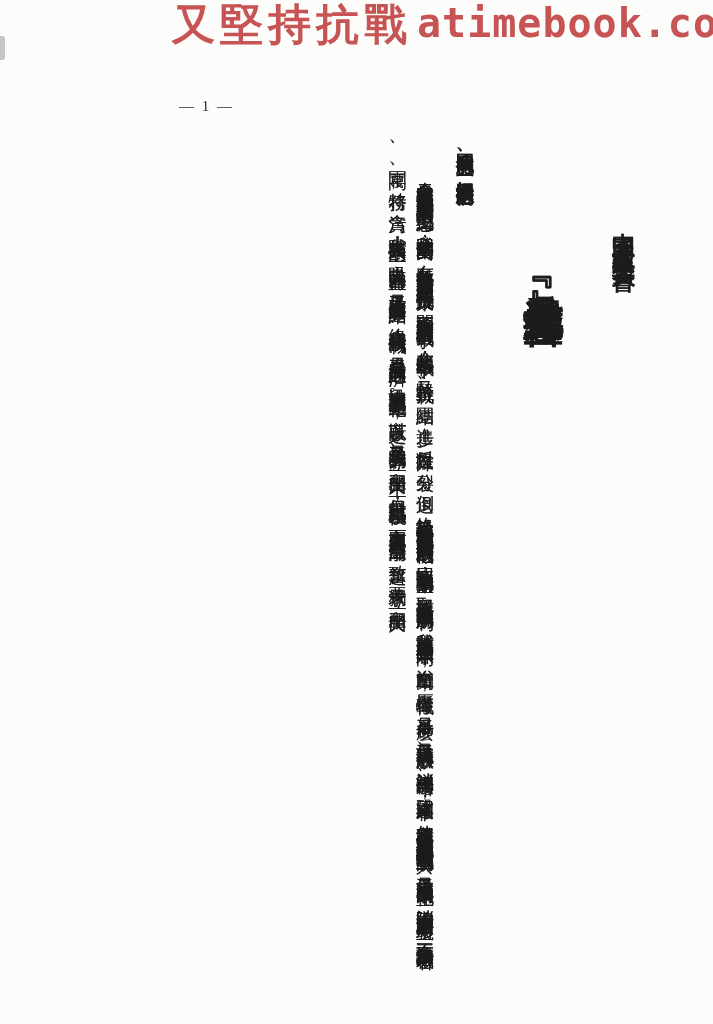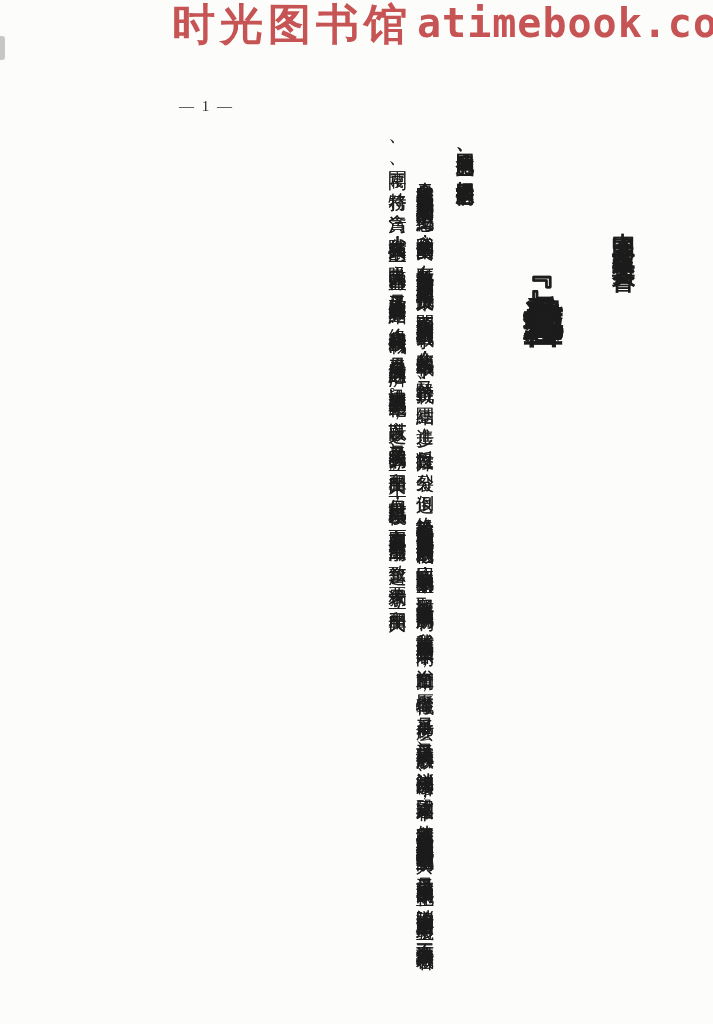--- a/index.html
+++ b/index.html
@@ -96,21 +96,21 @@
     line-break: anywhere;
     font-weight: 500;
   }
 </style>
 </head>
 <body>
 
 <div class="page">
 
   <div class="watermark">
-    <span class="wm-cn">时光图书馆</span>
+    <span class="wm-cn">又堅持抗戰</span>
     <span class="wm-en">atimebook.com</span>
   </div>
 
   <div class="scan-artifact"></div>
 
   <div class="page-number">— 1 —</div>
 
   <div class="content">
     <div class="issuer">中國共產黨中央委員會</div>
     <div class="doc-title">爲『七七』九週年紀念宣言</div>

